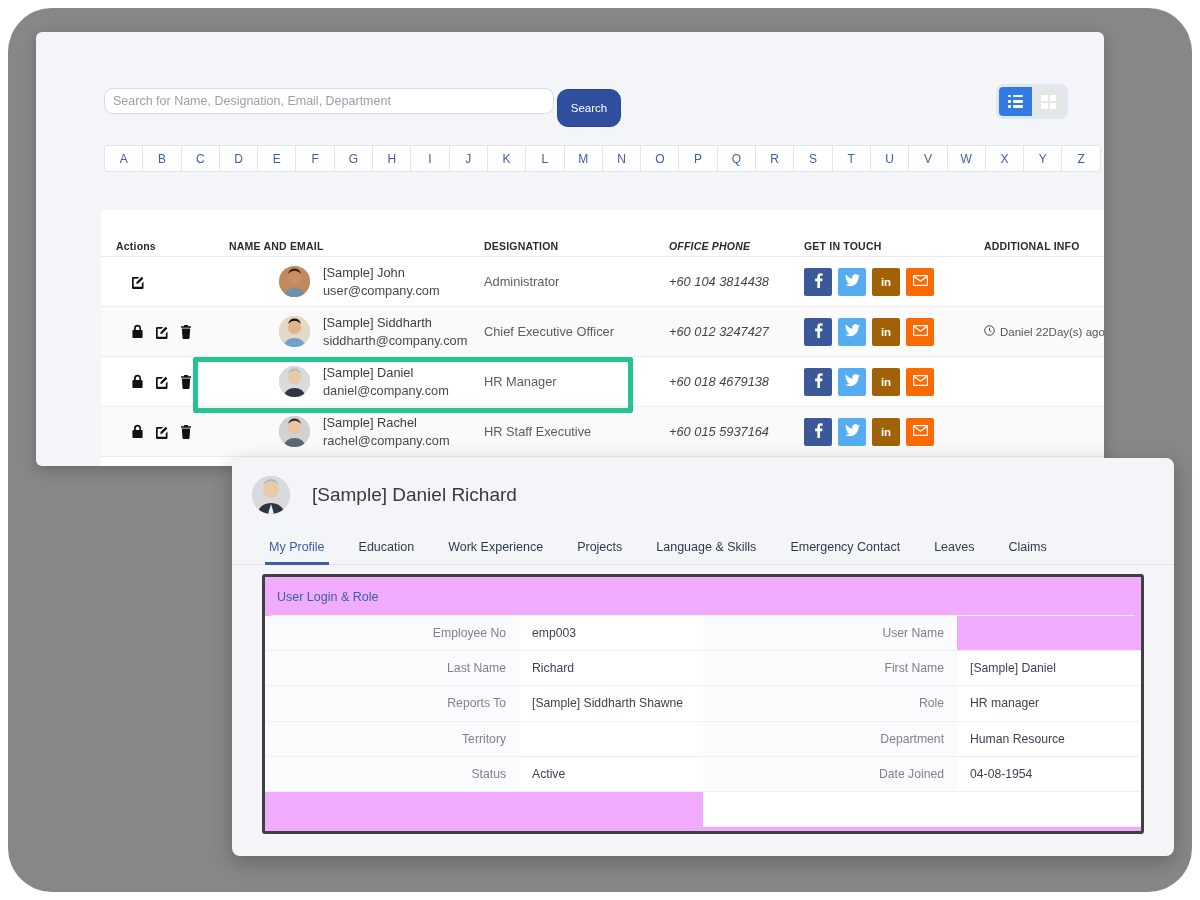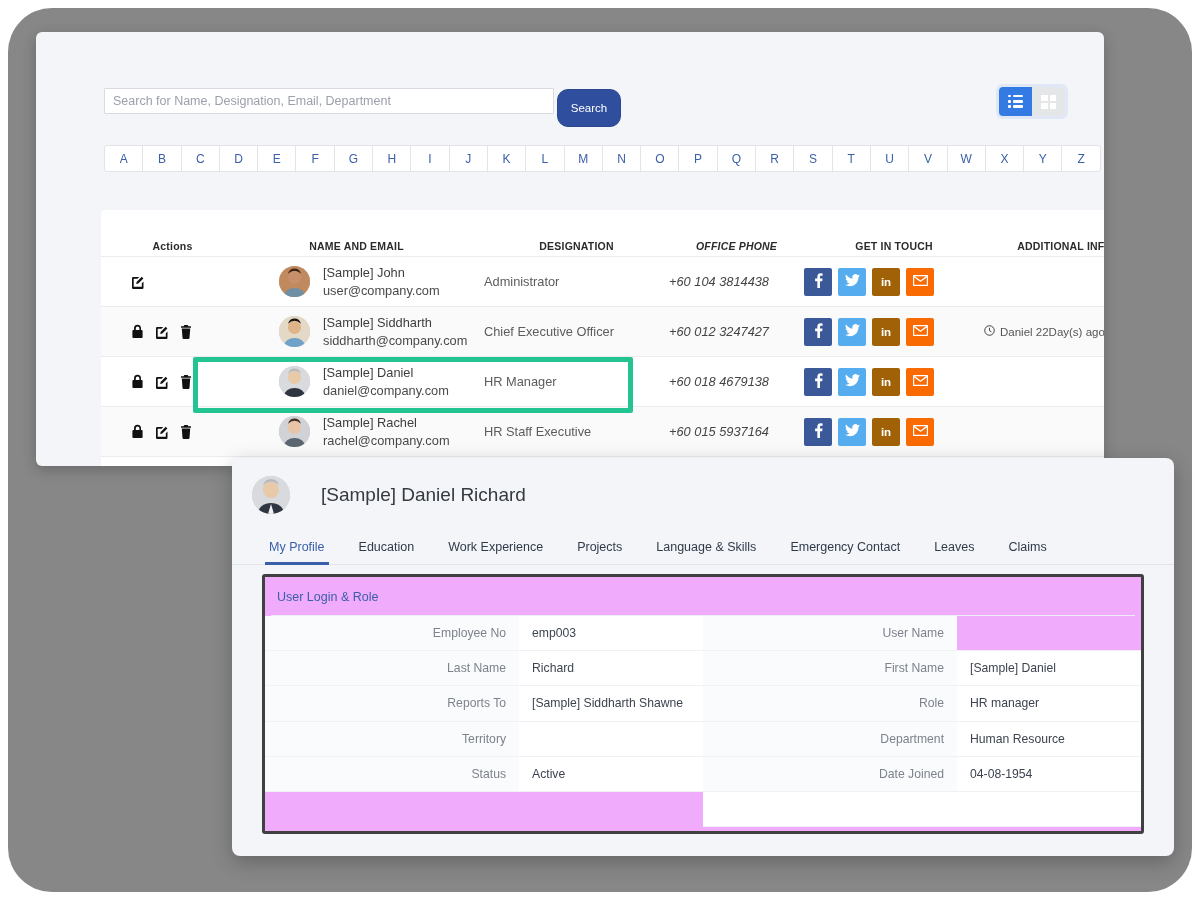--- a/index.html
+++ b/index.html
@@ -36,21 +36,21 @@
     position: relative;
     height: 72px;
     padding: 22px 22px 0 30px;
   }
   .search-input {
     position: absolute;
     left: 68px; top: 56px;
     width: 450px; height: 26px;
     border: 1px solid #d9dbe3;
     background: #ffffff;
-    border-radius: 1px;
+    border-radius: 9px;
     padding: 0 8px;
     font-size: 12.5px;
     color: #3b82f6;
     font-family: "Liberation Sans", sans-serif;
     outline: none;
   }
   .search-input::placeholder { color: #9ba0ab; }
 
   .search-btn {
     position: absolute;
@@ -123,21 +123,21 @@
   .table-wrap {
     position: absolute;
     left: 65px; top: 178px;
     width: 1040px; height: 288px;
     background: #ffffff;
     border-radius: 4px 0 0 0;
     overflow: hidden;
   }
   table.emp { width: 100%; border-collapse: collapse; table-layout: fixed; }
   table.emp th {
-    text-align: center;
+    text-align: left;
     font-size: 10.5px;
     font-weight: bold;
     color: #2b2b2b;
     letter-spacing: 0.2px;
     padding: 30px 0 4px 0;
     border-bottom: 1px solid #ececec;
     white-space: nowrap;
   }
   table.emp td {
     padding: 0;
@@ -202,21 +202,21 @@
   
   .profile-card {
     position: absolute;
     left: 232px; top: 458px;
     width: 942px; height: 398px;
     background: #f4f5f9;
     border-radius: 8px;
     box-shadow: 0 6px 20px rgba(0,0,0,0.25);
     overflow: hidden;
   }
-  .prof-header { display: flex; align-items: center; gap: 31px; padding: 18px 0 0 20px; }
+  .prof-header { display: flex; align-items: center; gap: 22px; padding: 18px 0 0 20px; }
   .prof-avatar {
     width: 38px; height: 38px; border-radius: 50%;
     background: #c9ccd2; overflow: hidden; flex: 0 0 38px;
   }
   .prof-name { font-size: 19px; color: #343a40; }
 
   .tabs {
     display: flex;
     gap: 0;
     padding: 0 0 0 20px;

